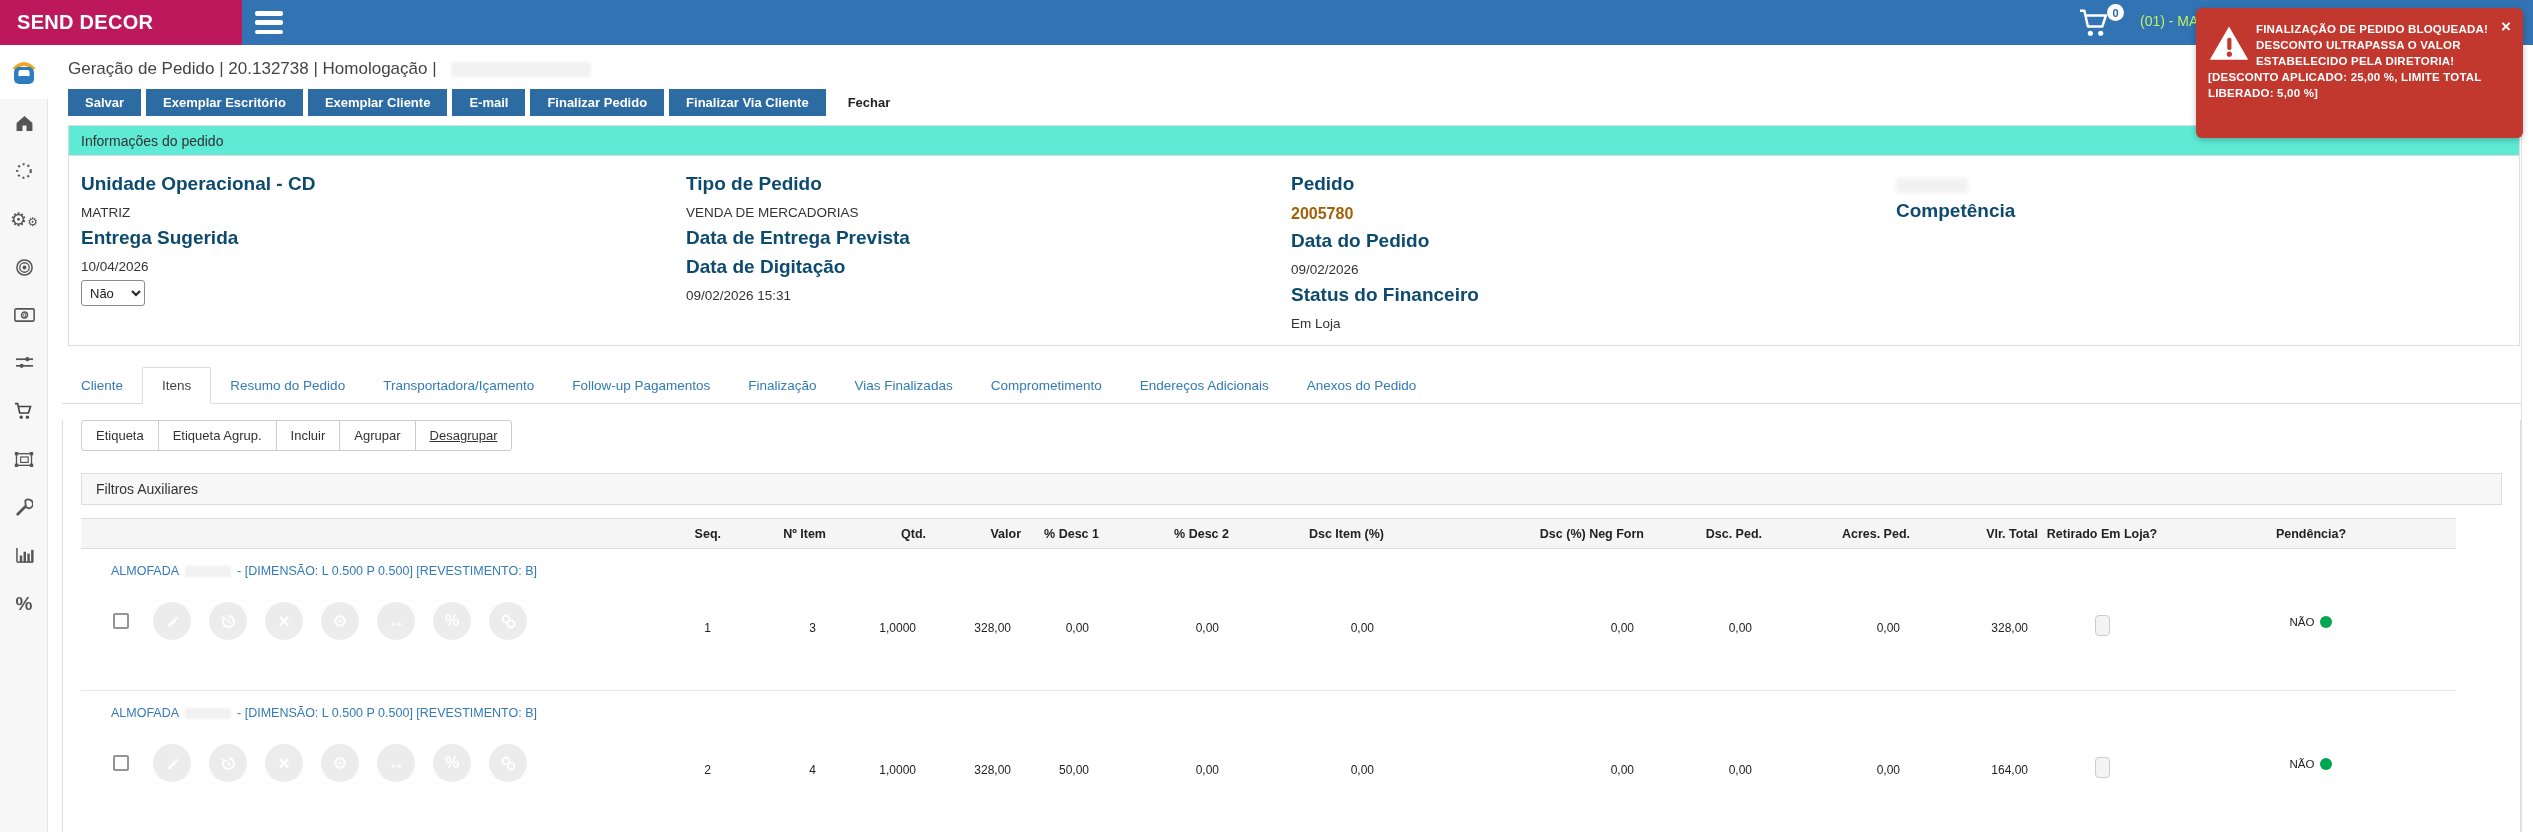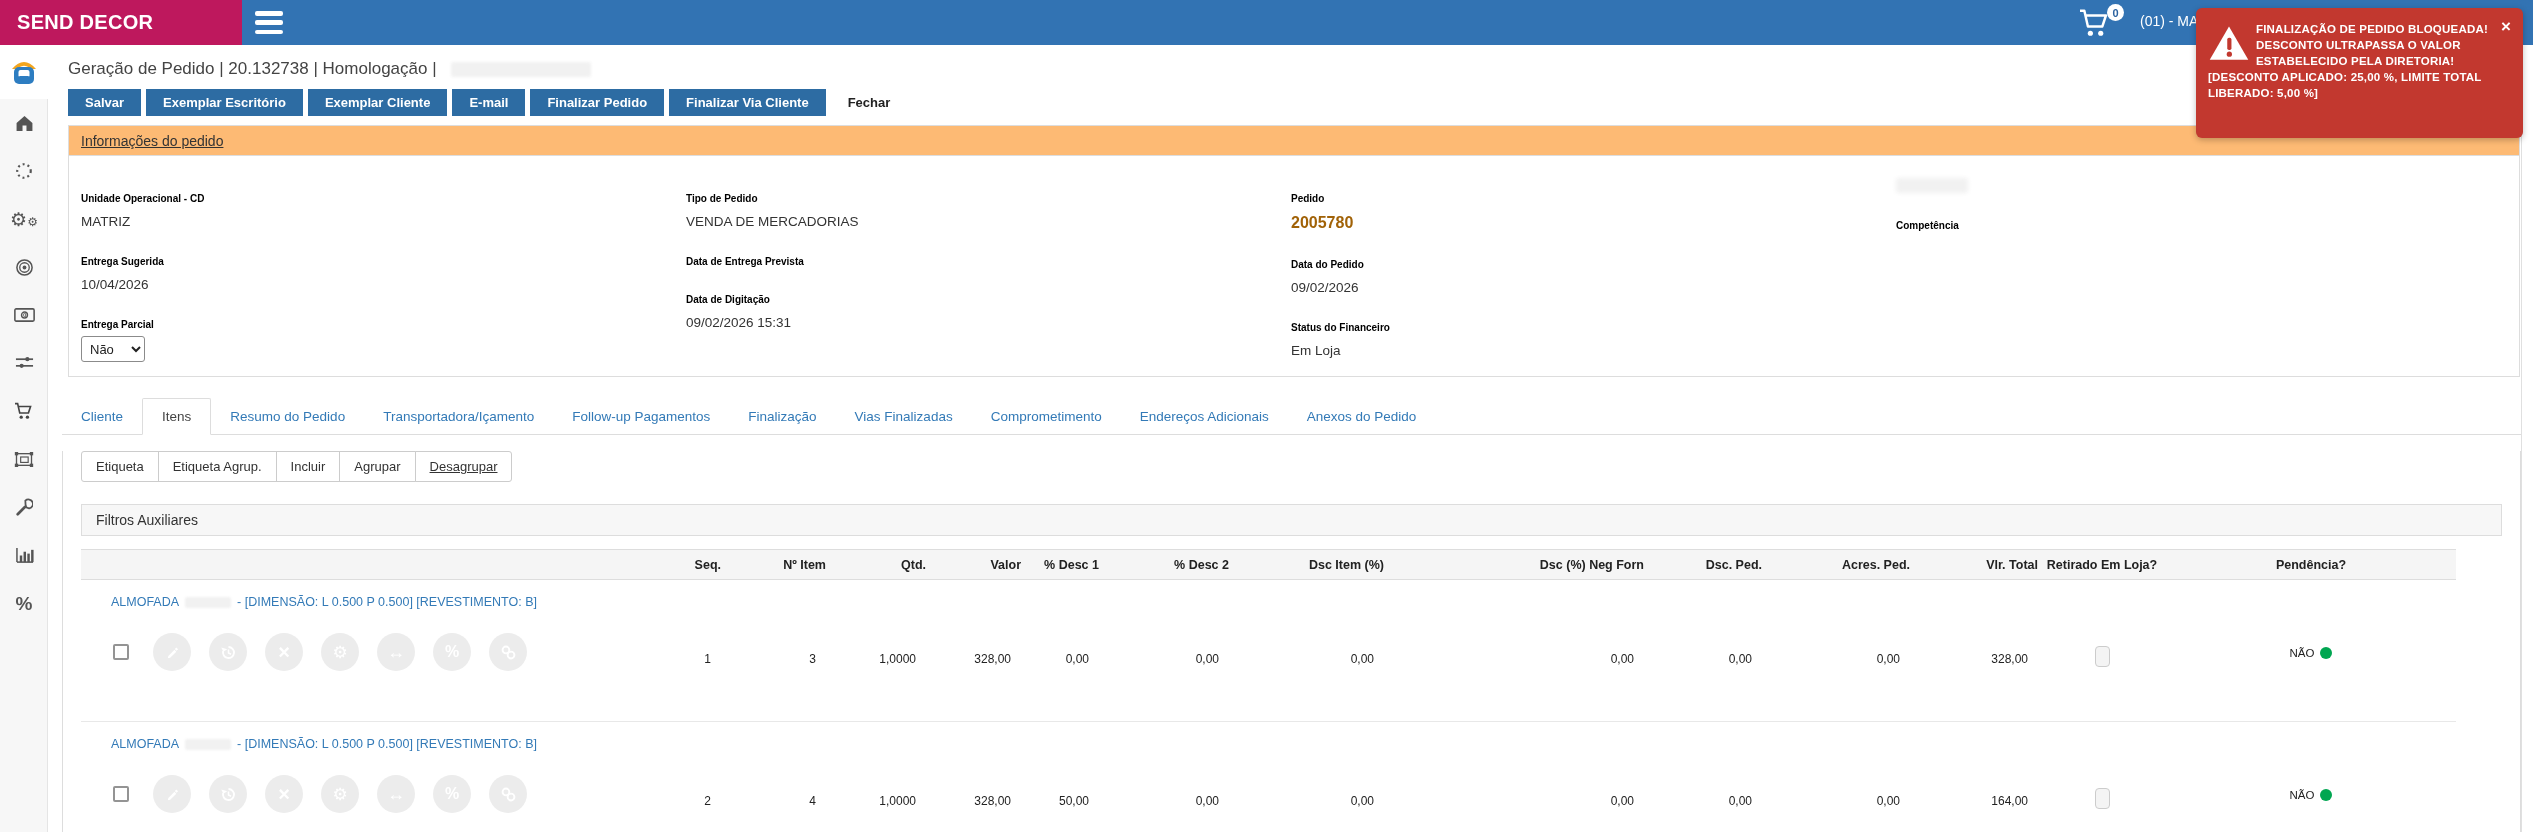--- a/index.html
+++ b/index.html
@@ -11,21 +11,21 @@
   .brand-zone { position:absolute; left:0; top:0; width:242px; height:45px; background:#be185d;
                 display:flex; align-items:center; padding-left:17px; }
   .brand { color:#fff; font-size:20px; font-weight:700; letter-spacing:.3px; }
   .hamburger { position:absolute; left:255px; top:11px; width:28px; height:23px; cursor:pointer;
                display:flex; flex-direction:column; justify-content:space-between; }
   .hamburger span { display:block; height:4.5px; background:#fff; border-radius:2px; }
   .cart-wrap { position:absolute; left:2078px; top:8px; width:40px; height:32px; }
   .cart-badge { position:absolute; right:-6px; top:-4px; min-width:17px; height:17px; border-radius:9px;
                 background:#fff; color:#2b62a0; font-size:11px; font-weight:700;
                 display:flex; align-items:center; justify-content:center; padding:0 3px; }
-  .store-label { position:absolute; left:2140px; top:13px; color:#ffffff; font-size:14px; white-space:nowrap; }
+  .store-label { position:absolute; left:2140px; top:13px; color:#bef264; font-size:14px; white-space:nowrap; }
 
   
   .alert { position:absolute; left:2196px; top:8px; width:327px; min-height:130px; background:#c2382f;
            border-radius:6px; z-index:20; padding:13px 14px 12px 12px; box-shadow:0 2px 6px rgba(0,0,0,.25); }
   .alert-icon { float:left; width:42px; height:40px; margin:2px 6px 2px 0; }
   .alert-text { color:#fff; font-size:11.5px; font-weight:700; line-height:1.4; letter-spacing:.2px; }
   .alert-close { position:absolute; right:12px; top:10px; color:#fff; font-size:17px; font-weight:700;
                  cursor:pointer; line-height:1; }
 
   
@@ -44,26 +44,26 @@
   .page-title { font-size:17px; color:#444;text-align:right; }
   .redact { display:inline-block; background:#f1f1f1; border-radius:2px; filter:blur(1.5px); }
   .redact.title-redact { width:140px; height:15px; margin-left:14px; }
 
   .toolbar { padding-left:20px; display:flex; gap:5px; }
   .btn { height:27px; padding:0 16px; background:#2d6ca3; color:#fff; font-size:13px; font-weight:700;
          border:1px solid #2d6ca3; display:flex; align-items:center; justify-content:center; cursor:pointer; }
   .btn.btn-light { background:#fff; color:#222; border:1px solid #fff; font-weight:700; }
 
   .info-section { margin:9px 0 0 20px; width:2452px; }
-  .section-head { background:#fdba74; border:1px solid #ddd; height:31px; display:flex; align-items:center;
-                  padding-left:12px; font-size:14px; color:#333;text-decoration:underline; }
+  .section-head { background:#5eead4; border:1px solid #ddd; height:31px; display:flex; align-items:center;
+                  padding-left:12px; font-size:14px; color:#333; }
   .info-body { border:1px solid #ddd; border-top:none; background:#fff; padding:10px 0 14px 12px;
                display:grid; grid-template-columns:605px 605px 605px 1fr; }
   .fcol { display:flex; flex-direction:column; }
-  .flabel { font-weight:700; font-size:10px; color:#000000; margin-top:27px; }
+  .flabel { font-weight:700; font-size:19px; color:#0c4a6e; margin-top:7px; }
   .fvalue { font-size:13.5px; color:#333; margin-top:10px; }
   .fvalue.big { font-size:16px; font-weight:700; color:#a16207; }
   .date-wrap { display:flex; margin-top:6px; align-items:center; }
   .date-input { width:115px; height:27px; border:1px solid #bbb; font-size:13px; text-align:right;
                 padding-right:8px; color:#333; font-family:inherit; }
   .cal-btn { width:28px; height:27px; border:1px solid #ccc; background:#fff; margin-left:2px;
              display:flex; align-items:center; justify-content:center; cursor:pointer; }
   .select-box { margin-top:6px; width:64px; height:26px; border:1px solid #8b8b8b; border-radius:3px;
                 font-size:13px; padding:0 4px; background:#fff; font-family:inherit; color:#222; }
   .redact.loja-redact { width:72px; height:15px; margin-top:12px; filter:blur(2px); }
@@ -246,21 +246,20 @@
   </div>
 
   <div class="info-section">
     <div class="section-head">Informações do pedido</div>
     <div class="info-body">
       <div class="fcol">
         <span class="flabel">Unidade Operacional - CD</span>
         <span class="fvalue">MATRIZ</span>
         <span class="flabel">Entrega Sugerida</span>
         <span class="fvalue">10/04/2026</span>
-        <span class="flabel">Entrega Parcial</span>
         <select class="select-box">
           <option>Não</option>
         </select>
       </div>
       <div class="fcol">
         <span class="flabel">Tipo de Pedido</span>
         <span class="fvalue">VENDA DE MERCADORIAS</span>
         <span class="flabel">Data de Entrega Prevista</span>
         <span class="flabel">Data de Digitação</span>
         <span class="fvalue">09/02/2026 15:31</span>

